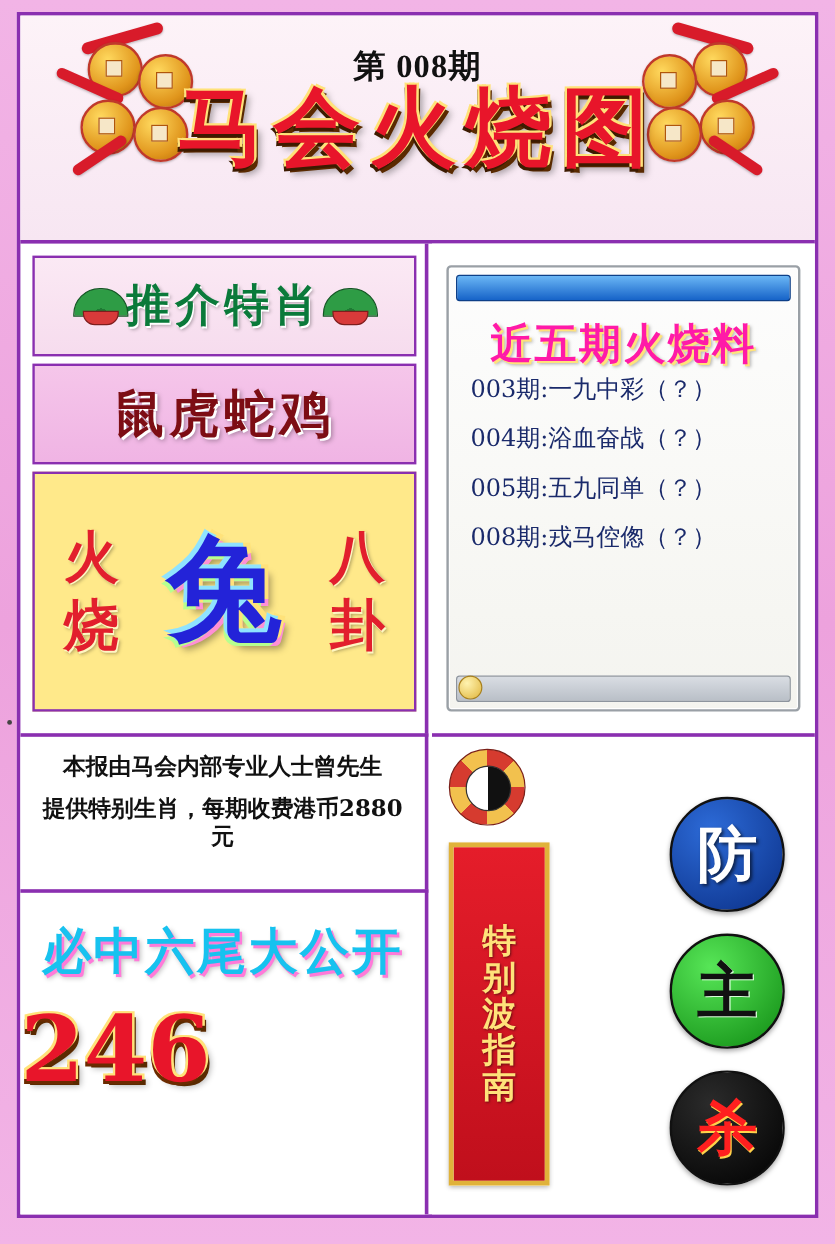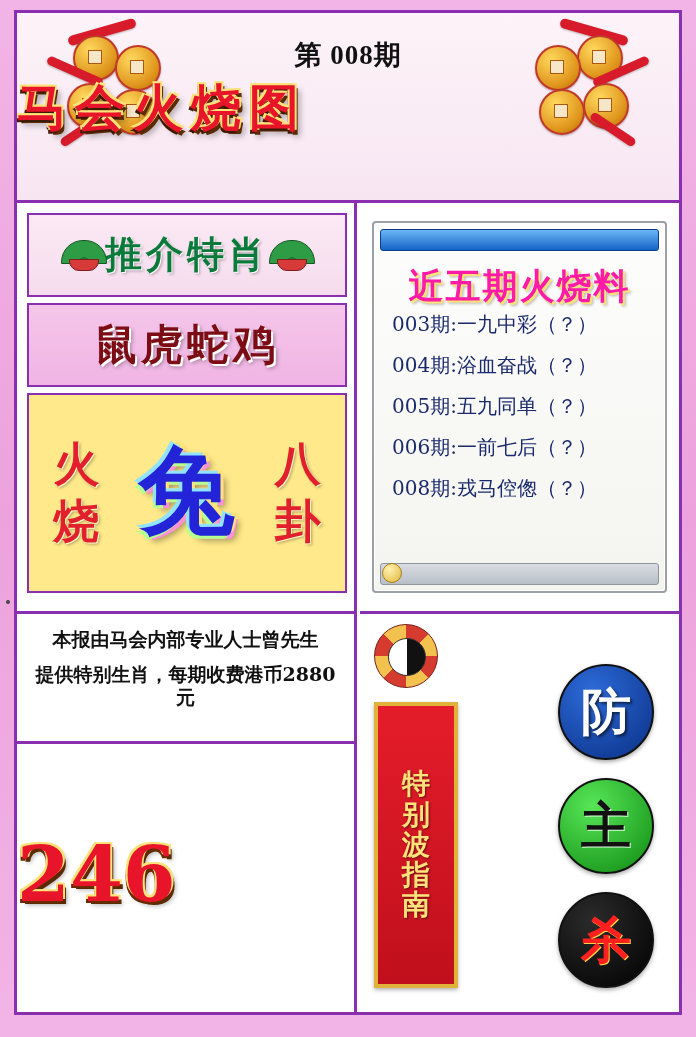--- a/index.html
+++ b/index.html
@@ -32,22 +32,23 @@
     overflow:hidden;
   }
   .issue{
     position:absolute;left:0;right:0;top:24px;
     text-align:center;
     font-size:27px;font-weight:bold;color:#111;
     letter-spacing:1px;
     font-family:"Liberation Serif", serif;
   }
   .big-title{
-    position:absolute;left:0;right:0;top:62px;
-    font-size:50px;font-weight:bold;
+    position:absolute;left:0;right:0;top:46px;
+    text-align:center;
+    font-size:72px;font-weight:bold;
     font-family:"DejaVu Serif", serif;
     color:#e8152a;
     letter-spacing:8px;
     text-shadow:
       -2px -2px 0 #ffe27a, 2px -2px 0 #ffe27a,
       -2px 2px 0 #3d1b00, 3px 3px 0 #5a2a00,
       5px 5px 6px rgba(0,0,0,.35);
   }
   .coin-cluster{position:absolute;top:14px;width:120px;height:130px;}
   .coin-cluster.left{left:22px;}
@@ -339,33 +340,33 @@
       <div class="col-right">
         <div class="scroll">
           <div class="scroll-bar"></div>
           <div class="scroll-bar bottom"></div>
           <div class="scroll-knob"></div>
           <div class="scroll-title">近五期火烧料</div>
           <div class="scroll-list">
             <div class="row">003期:一九中彩（？）</div>
             <div class="row">004期:浴血奋战（？）</div>
             <div class="row">005期:五九同单（？）</div>
-            <div class="row">006期:一前七后（？）</div>
             <div class="row">008期:戎马倥偬（？）</div>
           </div>
         </div>
       </div>
     </div>
 
     <div class="notice">
       <p>本报由马会内部专业人士曾先生</p>
       <p>提供特别生肖，每期收费港币2880元</p>
     </div>
 
     <div class="lucky">
+      <div class="lucky-title">必中六尾大公开</div>
       <div class="lucky-nums">
         <div class="lucky-num">246</div>
       </div>
     </div>
 
     <div class="rpanel">
       <div class="taiji">
         <div class="ring"></div>
           <div class="inner"></div>
       </div>

